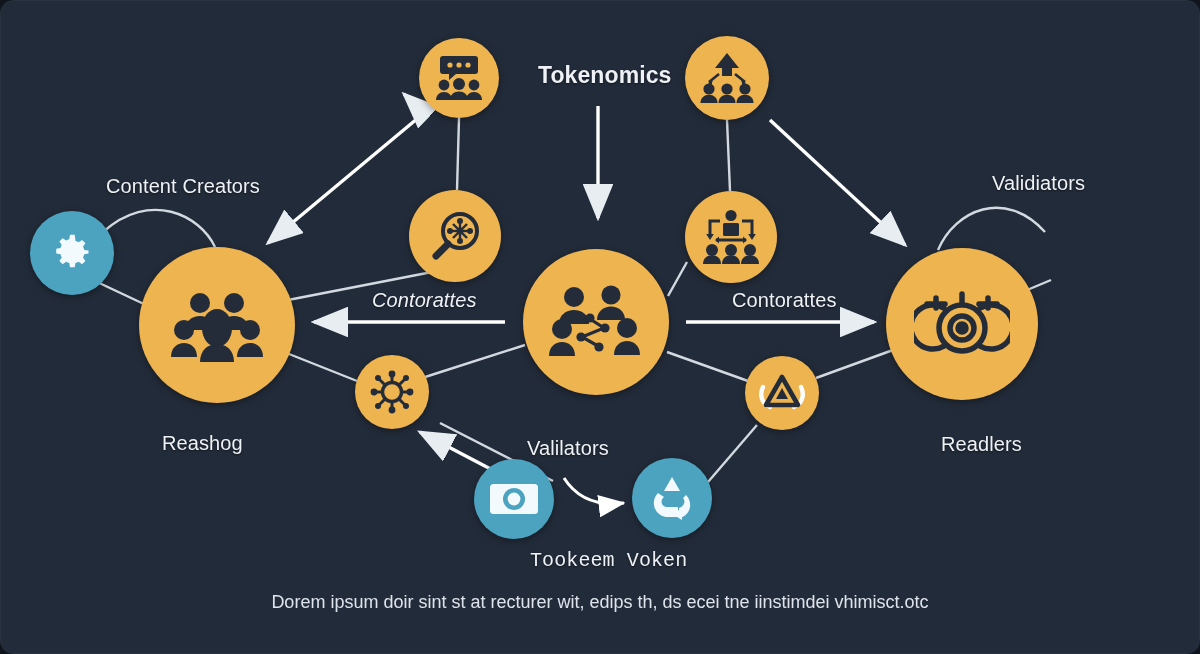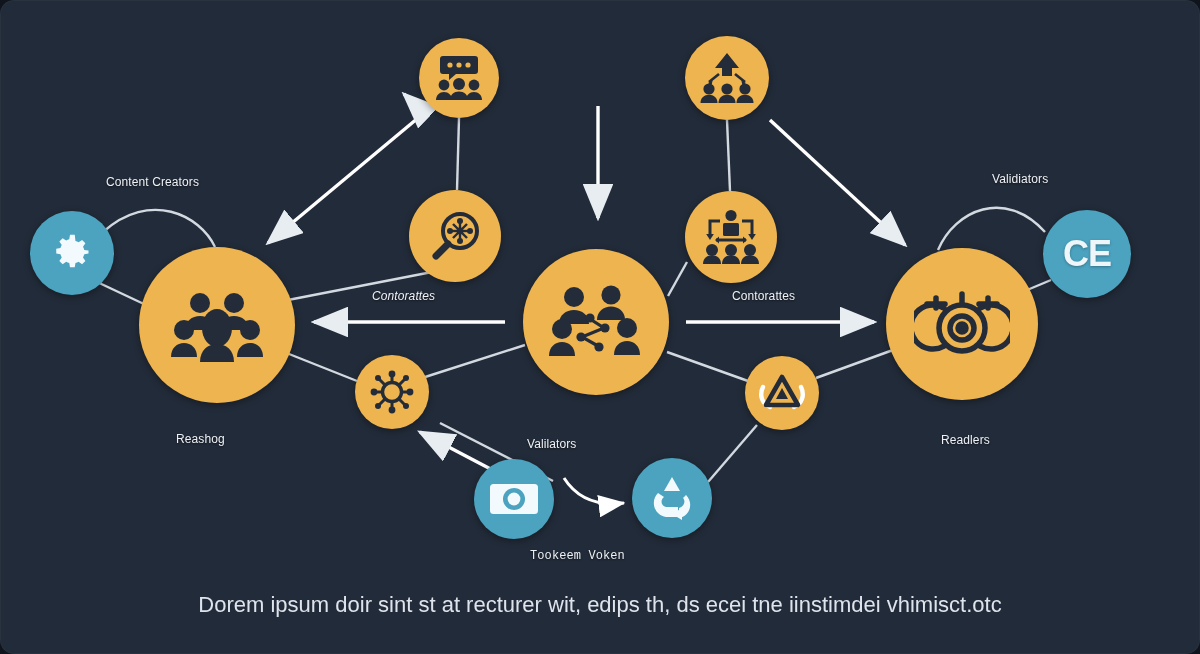--- a/index.html
+++ b/index.html
@@ -40,42 +40,42 @@
     z-index: 5;
     box-shadow: 0 2px 7px rgba(0,0,0,0.35);
   }
   .node svg { display: block; }
   .node.amber { background: #eab council; }
   .amber { background: #eeb450; }
   .blue  { background: #4ba3c0; }
   .label {
     position: absolute;
     color: #eef1f5;
-    font-size: 12px;
+    font-size: 20px;
     letter-spacing: 0.1px;
     white-space: nowrap;
     z-index: 8;
     text-shadow: 0 1px 2px rgba(0,0,0,0.5);
   }
   .label.big { font-size: 23px; font-weight: bold; }
   .ce-text {
     color: #eef6fa;
     font-size: 36px;
     font-weight: bold;
     letter-spacing: -1px;
     line-height: 1;
     text-shadow: 0 1px 3px rgba(0,0,0,0.3);
   }
   .caption {
     position: absolute;
     left: 0;
     width: 1200px;
     text-align: center;
     color: #dfe4ec;
-    font-size: 22px;
+    font-size: 18px;
     z-index: 8;
     white-space: nowrap;
   }
 </style>
 </head>
 <body>
 
 <div id="stage">
 
   <svg class="edges" viewBox="0 0 1200 654">
@@ -113,26 +113,27 @@
       <path d="M505,322 L314,322" marker-end="url(#ah)"></path>
       <path d="M686,322 L874,322" marker-end="url(#ah)"></path>
       <path d="M502,475 L420,432" marker-end="url(#ah)"></path>
     </g>
 
     <g stroke="#ffffff" stroke-width="3" fill="none">
       <path d="M564,478 C578,500 600,506 624,503" marker-end="url(#ahs)"></path>
     </g>
   </svg>
 
+  <div class="label big" style="left:538px; top:62px;">Tokenomics</div>
 
   <div class="label" style="left:106px; top:175px;">Content Creators</div>
   <div class="label" style="left:966px; top:172px;margin-left:26px;">Validiators</div>
   <div class="label" style="left:372px; top:289px;font-style:italic;">Contorattes</div>
   <div class="label" style="left:732px; top:289px;">Contorattes</div>
-  <div class="label" style="left:176px; top:432px;text-align:right;">Reashog</div>
+  <div class="label" style="left:162px; top:432px;text-align:right;">Reashog</div>
   <div class="label" style="left:527px; top:437px;">Valilators</div>
   <div class="label" style="left:921px; top:433px;margin-left:20px;">Readlers</div>
   <div class="label" style="left:530px; top:549px;font-family:Liberation Mono, monospace;">Tookeem Voken</div>
 
   <div class="caption" style="top:592px;">Dorem ipsum doir sint st at recturer wit, edips th, ds ecei tne iinstimdei vhimisct.otc</div>
 
   <div class="node blue" style="left:30px; top:211px; width:84px; height:84px;">
     <span>
       <svg width="44" height="44" viewBox="0 0 24 24" fill="#f2fafd">
         <path d="M12 8.4a3.6 3.6 0 100 7.2 3.6 3.6 0 000-7.2zm0 5.5a1.9 1.9 0 110-3.8 1.9 1.9 0 010 3.8z"></path>
@@ -314,23 +315,20 @@
         <line x1="48" y1="6" x2="48" y2="16"></line>
         <line x1="13" y1="16" x2="31" y2="16"></line>
         <line x1="65" y1="16" x2="83" y2="16"></line>
         <circle cx="48" cy="40" r="23"></circle>
         <circle cx="48" cy="40" r="12"></circle>
         <circle cx="48" cy="40" r="4" fill="#242c39"></circle>
       </svg>
     </span>
   </div>
 
-  <div class="node blue" style="left:1043px; top:210px; width:88px; height:88px;">
-    <span class="ce-text">CE</span>
-  </div>
 
   <div class="node blue" style="left:474px; top:459px; width:80px; height:80px;">
     <span>
       <svg width="48" height="38" viewBox="0 0 48 38" fill="#f2fafd">
         <rect x="0" y="4" width="48" height="30" rx="3.5"></rect>
         <circle cx="24" cy="19" r="11" fill="#4ba3c0"></circle>
         <circle cx="24" cy="19" r="6.4" fill="#f2fafd"></circle>
       </svg>
     </span>
   </div>

